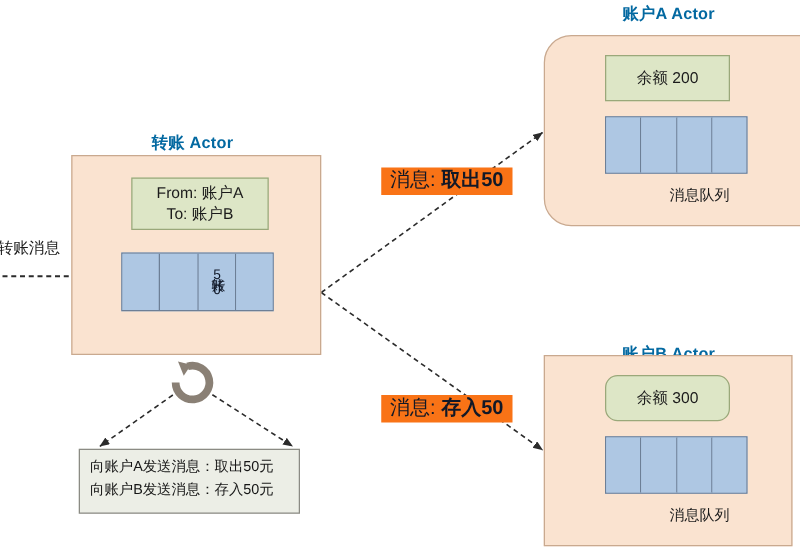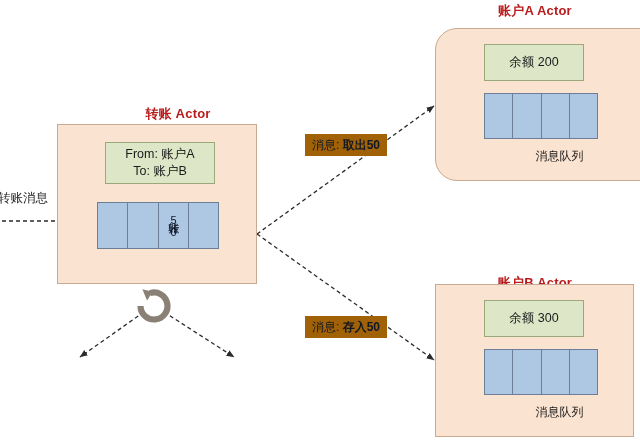--- a/index.html
+++ b/index.html
@@ -28,21 +28,21 @@
   .actor-box {
     position: absolute;
     background: #fae3d0;
     border: 1px solid #c9a98f;
     box-sizing: border-box;
   }
   .actor-title {
     position: absolute;
     font-weight: bold;
     font-size: 13px;
-    color: #b91c1c;
+    color: #0369a1;
     text-align: center;
     letter-spacing: 0.2px;
     white-space: nowrap;
   }
 
   
   .state-box {
     position: absolute;
     background: #dde6c6;
     border: 1px solid #9aa87a;
@@ -91,23 +91,23 @@
     font-size: 12px;
     color: #1b1b1b;
     text-align: center;
     white-space: nowrap;
     padding-left: 24px;
   }
 
   
   .msg-label {
     position: absolute;
-    background: #a16207;
+    background: #f97316;
     color: #111827;
-    font-size: 12px;
+    font-size: 16px;
     line-height: 20px;
     padding: 1px 7px;
     white-space: nowrap;
     box-sizing: border-box;
   }
   .msg-label b { font-weight: bold; }
 
   
   .edge-label {
     position: absolute;
@@ -153,21 +153,21 @@
     <line x1="257" y1="234" x2="434" y2="106" stroke="#2b2b2b" stroke-width="1.3" stroke-dasharray="4,3" marker-end="url(#arrowFilled)"></line>
 
     <line x1="257" y1="234" x2="434" y2="360" stroke="#2b2b2b" stroke-width="1.3" stroke-dasharray="4,3" marker-end="url(#arrowFilled)"></line>
 
     <g transform="translate(154,306)">
       <path d="M -13.5,0 A 13.5,13.5 0 1 0 -4.0,-12.9" fill="none" stroke="#8a8075" stroke-width="6.2" stroke-linecap="butt"></path>
       <path d="M -11.6,-16.8 L -1.2,-14.2 L -7.0,-5.5 z" fill="#8a8075"></path>
     </g>
   </svg>
 
-  <div class="actor-title" style="left:68px; top:105px; width:220px;text-align:center;">转账 Actor</div>
+  <div class="actor-title" style="left:44px; top:105px; width:220px;text-align:center;">转账 Actor</div>
 
   <div class="actor-box" style="left:57px; top:124px; width:200px; height:160px;">
 
     <div class="state-box" style="left:47px; top:17px; width:110px; height:42px;">
       <span>From: 账户A</span>
       <span>To: 账户B</span>
     </div>
 
     <div class="queue" style="left:39px; top:77px; width:122px; height:47px;">
       <div class="queue-cell"></div>
@@ -206,28 +206,32 @@
       <div class="queue-cell"></div>
     </div>
 
     <div class="queue-caption" style="left:0; top:119px; width:199px;">消息队列</div>
   </div>
 
   <div class="actor-title" style="left:435px; top:258px; width:200px;margin-top:16px;">账户B Actor</div>
 
   <div class="actor-box" style="left:435px; top:284px; width:199px; height:153px;">
 
-    <div class="state-box" style="left:48px; top:15px; width:100px; height:37px;">
+    <div class="state-box" style="left:48px; top:15px; width:100px; height:37px;border-radius:10px;">
       <span>余额 300</span>
     </div>
 
     <div class="queue" style="left:48px; top:64px; width:114px; height:46px;">
       <div class="queue-cell"></div>
       <div class="queue-cell"></div>
       <div class="queue-cell"></div>
       <div class="queue-cell"></div>
     </div>
 
     <div class="queue-caption" style="left:0; top:119px; width:199px;">消息队列</div>
   </div>
 
+  <div class="note-box" style="left:63px; top:359px; width:177px; height:52px;">
+    <div>向账户A发送消息：取出50元</div>
+    <div>向账户B发送消息：存入50元</div>
+  </div>
 
 </div>
 
 </body></html>

